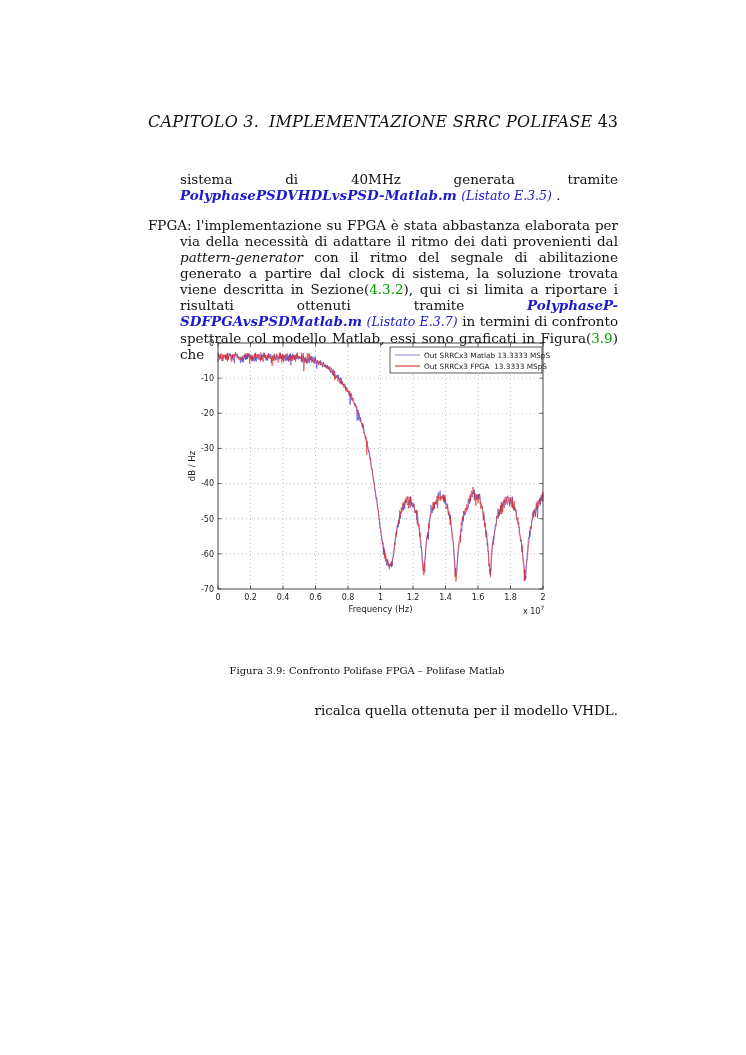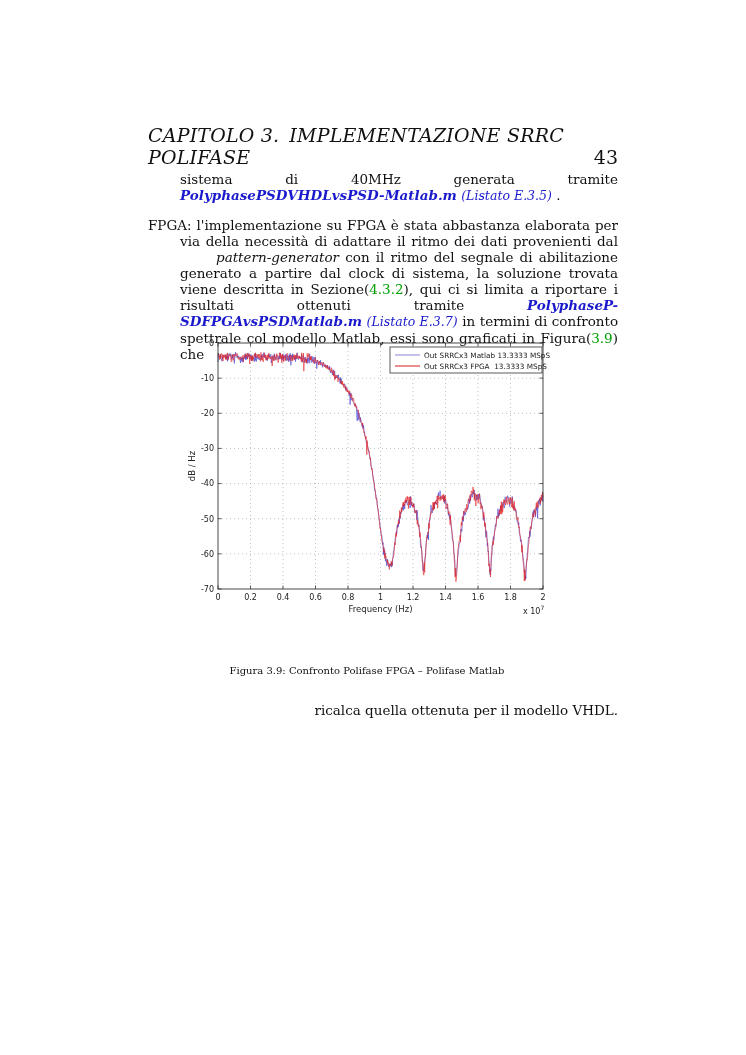--- a/index.html
+++ b/index.html
@@ -3,39 +3,38 @@
 <meta charset="utf-8">
 <style>
   html,body{margin:0;padding:0;background:#ffffff;}
   .page{
     position:relative;width:746px;height:1055px;background:#ffffff;
     font-family:"DejaVu Serif",serif;color:#111;overflow:hidden;
   }
   .running-head{
     position:absolute;left:148px;top:112px;width:470px;
     display:flex;justify-content:space-between;align-items:flex-end;
-    font-size:19px;
-    margin-top:12px;
+    font-size:16px;
   }
   .running-head .head-left{font-style:italic;letter-spacing:.2px;}
   .running-head .head-left .chap{margin-right:10px;}
   .running-head .page-num{font-style:normal;}
   .para{
     position:absolute;font-size:13.5px;line-height:16px;text-align:justify;
   }
   .para-intro{left:180px;top:157px;width:438px;}
   .para-fpga{left:148px;top:203px;width:470px;padding-left:32px;text-indent:-32px;box-sizing:border-box;}
   .para-closing{left:148px;top:688px;width:470px;text-align:right;}
   .fig-caption{
     position:absolute;left:132px;top:655px;width:470px;text-align:center;
     font-size:10px;
   }
   .seg-plain{}
   .seg-bold{font-weight:normal;}
-  .seg-italic{font-style:italic;margin-left:36px;}
+  .seg-italic{font-style:italic;}
   .seg-codebold{font-weight:bold;font-style:italic;color:var(--link-blue,#1a1acc);}
   .seg-listato{font-style:italic;color:var(--link-blue,#1a1acc);font-size:0.93em;}
   .seg-green{color:var(--link-green,#00a000);}
   .chart-wrap{position:absolute;left:185px;top:332px;width:380px;height:295px;}
   .chart-wrap svg{display:block;}
 </style>
 </head>
 <body>
 
 <div class="page">

